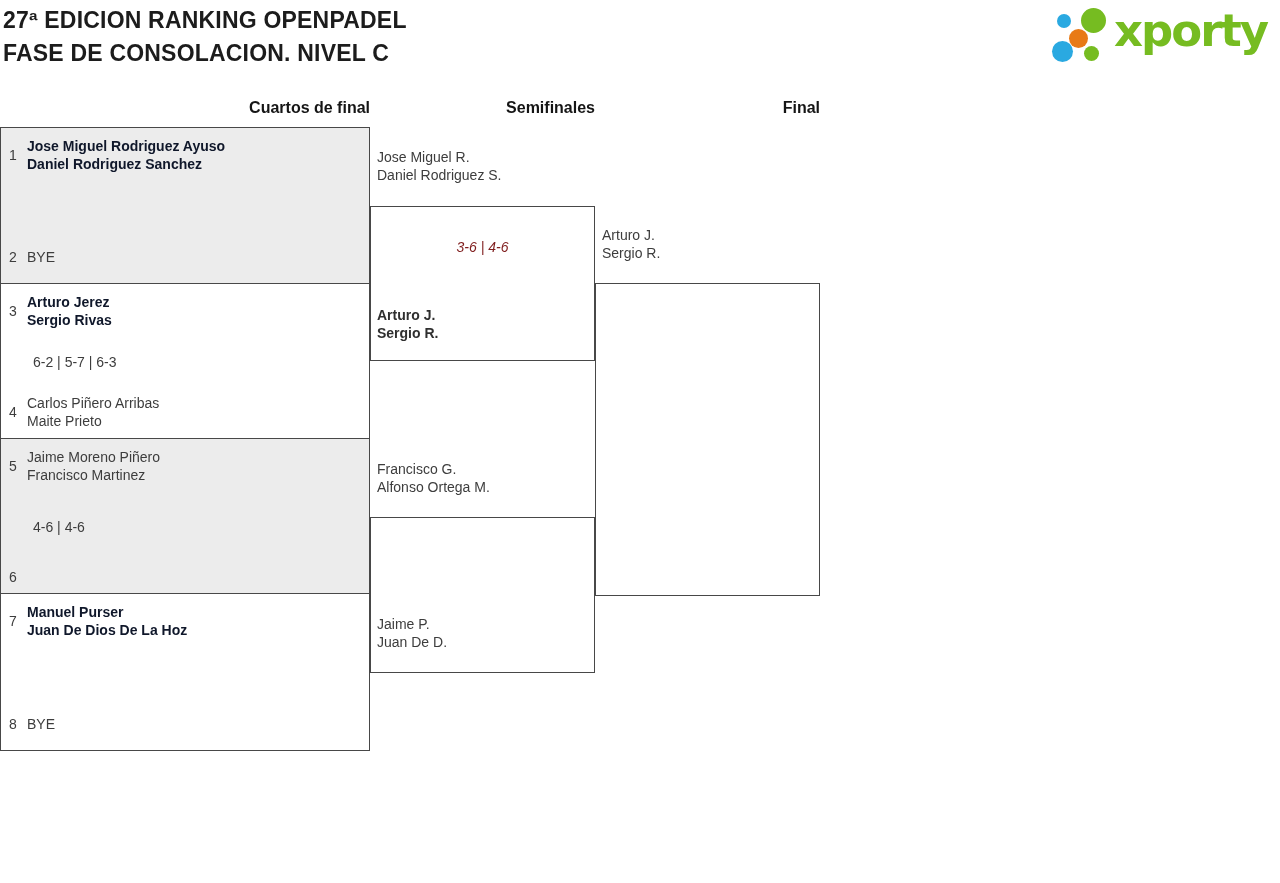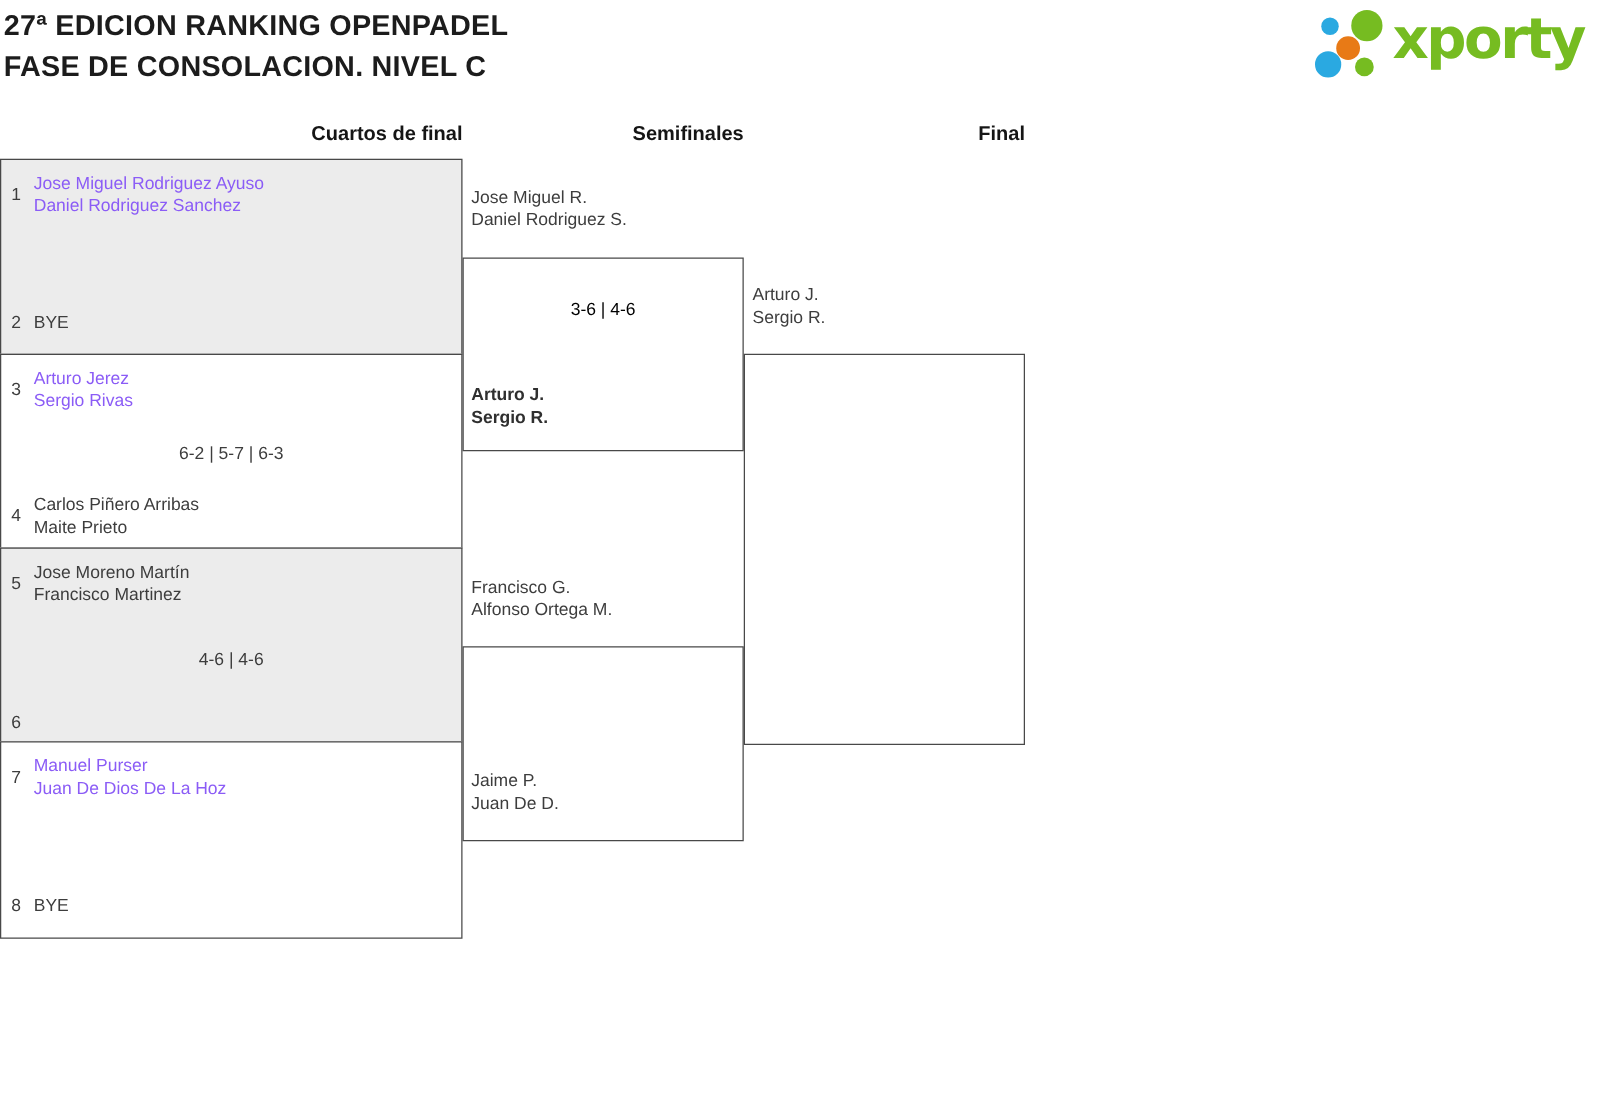--- a/index.html
+++ b/index.html
@@ -37,33 +37,33 @@
             padding:9px 0 8px 0; }
   .qf-1 { top:127px; height:157px; background:#ececec; }
   .qf-2 { top:283px; height:156px; background:#ffffff; }
   .qf-3 { top:438px; height:156px; background:#ececec; }
   .qf-4 { top:593px; height:158px; background:#ffffff; }
 
   .team-row { display:flex; align-items:center; }
   .seed { flex:none; width:18px; margin-left:8px; font-size:14px; color:#3d3d3d; }
   .names { min-height:36px; display:flex; flex-direction:column; justify-content:center;
            font-size:14px; line-height:18px; color:#3d3d3d; }
-  .bold .nm, .bold { font-weight:normal; color:#8b5cf6; }
-  .score-line { text-align:center; font-size:14px; color:#3d3d3d; line-height:18px; }
+  .bold .nm, .bold { font-weight:bold; color:#0f172a; }
+  .score-line { text-align:left; font-size:14px; color:#3d3d3d; line-height:18px;margin-left:32px; }
 
   
   .line-box { position:absolute; border:1px solid #484848; background:transparent; }
   .sf1-box   { left:370px; top:206px; width:225px; height:155px; }
   .sf2-box   { left:370px; top:517px; width:225px; height:156px; }
   .final-box { left:595px; top:283px; width:225px; height:313px; }
 
   .adv-label { position:absolute; font-size:14px; line-height:18px; color:#3d3d3d; }
   .sf1-top    { left:377px; top:148px; }
   .sf1-score  { left:370px; top:238px; width:225px; text-align:center; font-size:14px;
-                line-height:18px; color:#000000; position:absolute; }
+                line-height:18px; color:#7f1d1d; position:absolute;font-style:italic; }
   .sf1-bottom { left:377px; top:306px; font-weight:bold; color:#2f2f2f; }
   .sf2-top    { left:377px; top:460px; }
   .sf2-bottom { left:377px; top:615px; }
   .final-top  { left:602px; top:226px; }
 </style>
 </head>
 <body>
 
 <div class="page">
 
@@ -118,21 +118,21 @@
         <div class="nm">Carlos Piñero Arribas</div>
         <div class="nm">Maite Prieto</div>
       </div>
     </div>
   </div>
 
   <div class="qf-box qf-3">
     <div class="team-row">
       <div class="seed">5</div>
       <div class="names">
-        <div class="nm">Jose Moreno Martín</div>
+        <div class="nm">Jaime Moreno Piñero</div>
         <div class="nm">Francisco Martinez</div>
       </div>
     </div>
     <div class="score-line">4-6 | 4-6</div>
     <div class="team-row">
       <div class="seed">6</div>
     </div>
   </div>
 
   <div class="qf-box qf-4">

